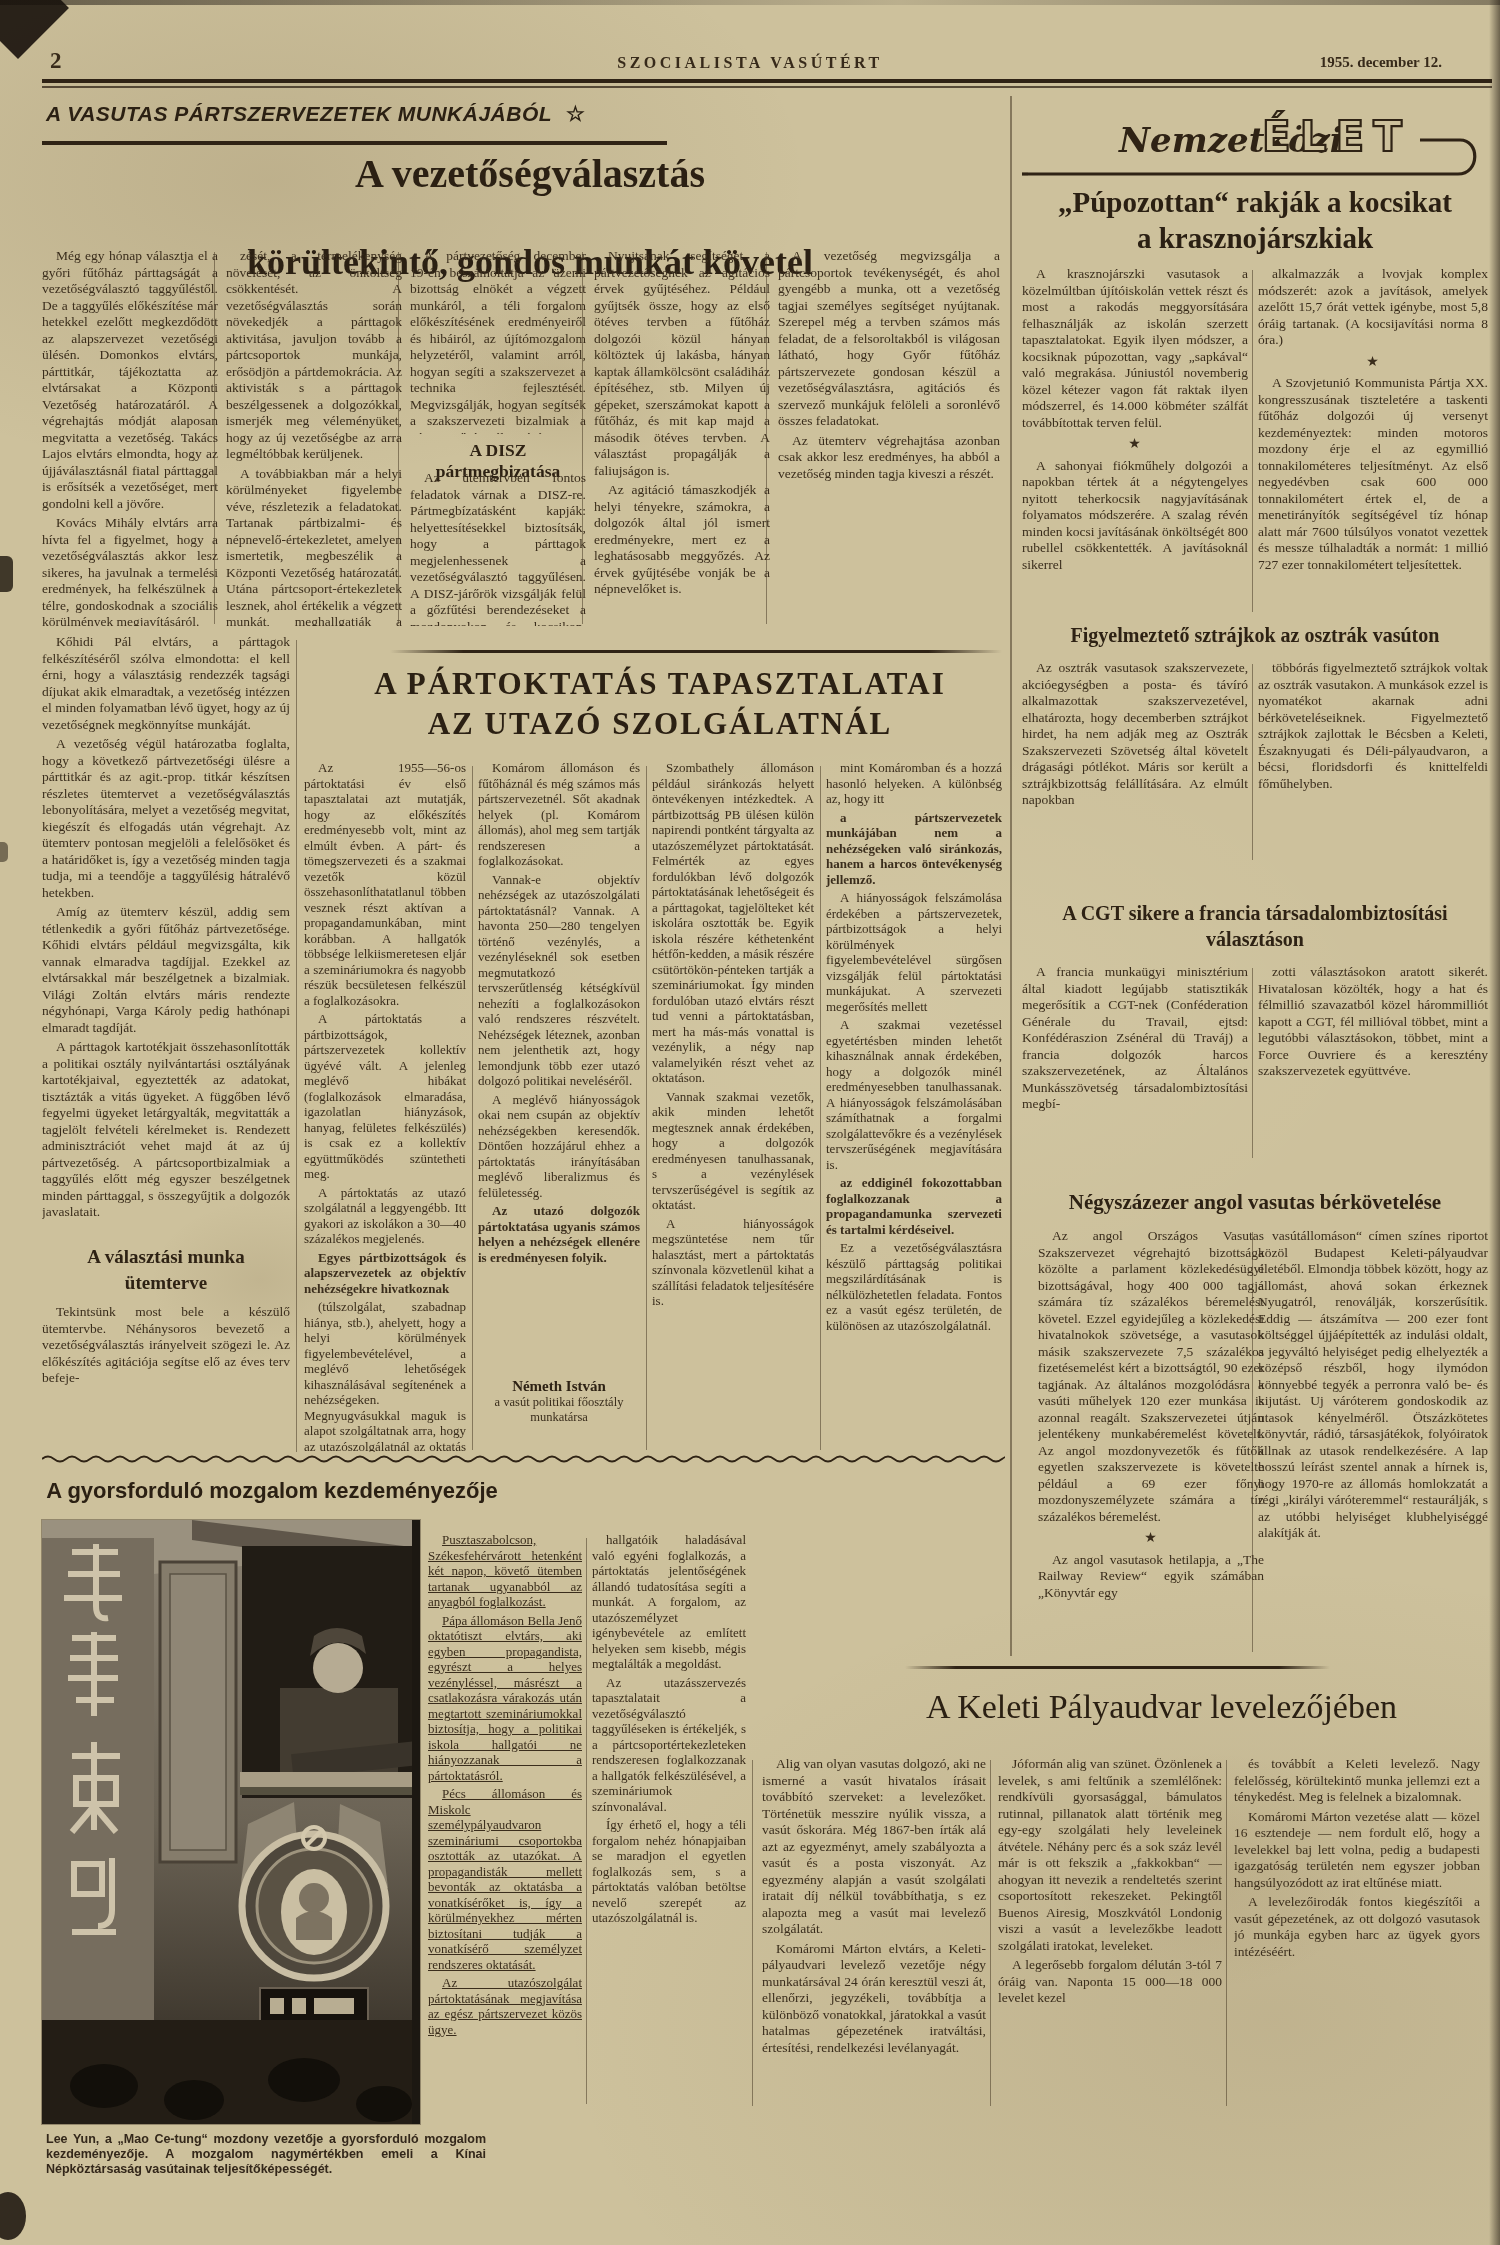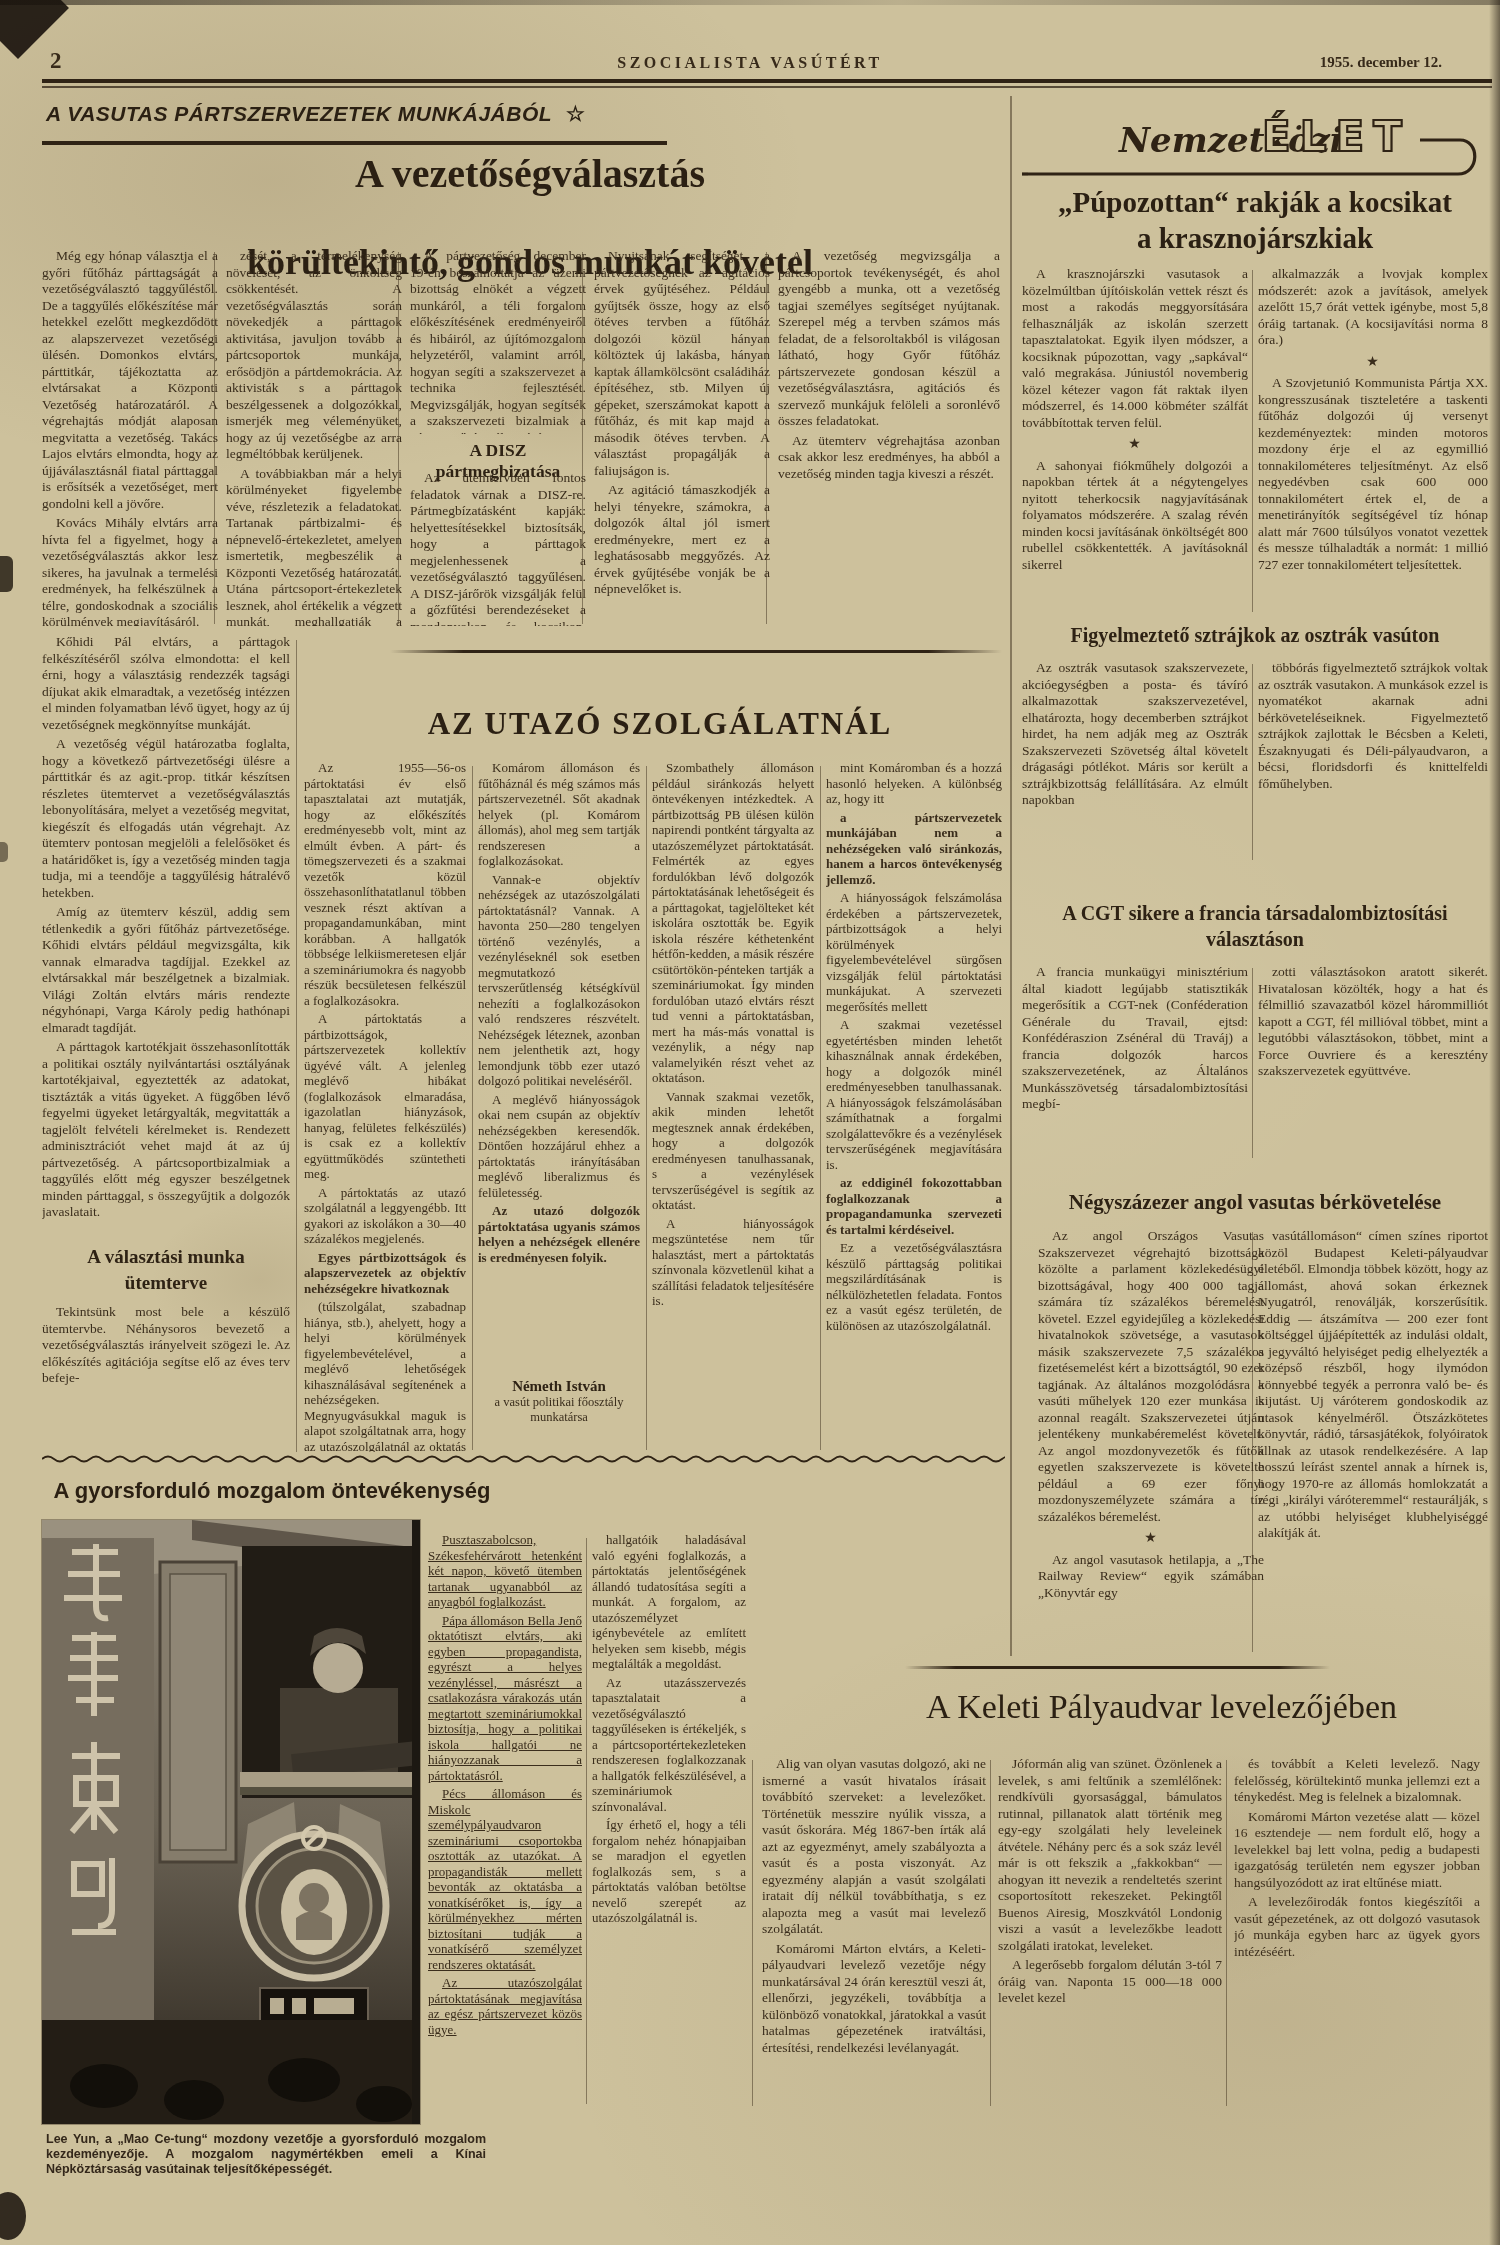--- a/index.html
+++ b/index.html
@@ -96,20 +96,21 @@
       <p class="para">A párttagok kartotékjait összehasonlították a politikai osztály nyilvántartási osztályának kartotékjaival, egyeztették az adatokat, tisztázták a vitás ügyeket. A függőben lévő fegyelmi ügyeket letárgyalták, megvitatták a tagjelölt felvételi kérelmeket is. Rendezett adminisztrációt vehet majd át az új pártvezetőség. A pártcsoportbizalmiak a taggyűlés előtt még egyszer beszélgetnek minden párttaggal, s összegyűjtik a dolgozók javaslatait.</p>
     </div>
   <div class="subhead" style="left:42px; width:248px; top:1246px; font-size:19px;">A választási munka</div>
   <div class="subhead" style="left:42px; width:248px; top:1272px; font-size:19px;">ütemterve</div>
   <div class="col" style="left:42px; top:1304px; width:248px; height:148px;">
       <p class="para">Tekintsünk most bele a készülő ütemtervbe. Néhánysoros bevezető a vezetőségválasztás irányelveit szögezi le. Az előkészítés agitációja segítse elő az éves terv befeje-</p>
     </div>
   <div class="vrule" style="left:296px; top:640px; height:812px;"></div>
 
   <div class="taper" style="left:390px; top:650px; width:612px;"></div>
+  <div class="headline" style="left:320px; width:680px; top:666px; font-size:31px; letter-spacing:2px;">A PÁRTOKTATÁS TAPASZTALATAI</div>
   <div class="headline" style="left:320px; width:680px; top:706px; font-size:31px; letter-spacing:2px;">AZ UTAZÓ SZOLGÁLATNÁL</div>
 
   <div class="col small" style="left:304px; top:760px; width:162px; height:692px;">
       <p class="para">Az 1955—56-os pártoktatási év első tapasztalatai azt mutatják, hogy az előkészítés eredményesebb volt, mint az elmúlt évben. A párt- és tömegszervezeti és a szakmai vezetők közül összehasonlíthatatlanul többen vesznek részt aktívan a propagandamunkában, mint korábban. A hallgatók többsége lelkiismeretesen eljár a szemináriumokra és nagyobb részük becsületesen felkészül a foglalkozásokra.</p>
       <p class="para">A pártoktatás a pártbizottságok, pártszervezetek kollektív ügyévé vált. A jelenleg meglévő hibákat (foglalkozások elmaradása, igazolatlan hiányzások, hanyag, felületes felkészülés) is csak ez a kollektív együttműködés szüntetheti meg.</p>
       <p class="para">A pártoktatás az utazó szolgálatnál a leggyengébb. Itt gyakori az iskolákon a 30—40 százalékos megjelenés.</p>
       <p class="para lead-bold">Egyes pártbizottságok és alapszervezetek az objektív nehézségekre hivatkoznak</p>
       <p class="para">(túlszolgálat, szabadnap hiánya, stb.), ahelyett, hogy a helyi körülmények figyelembevételével, a meglévő lehetőségek kihasználásával segítenének a nehézségeken. Megnyugvásukkal maguk is alapot szolgáltatnak arra, hogy az utazószolgálatnál az oktatás továbbra is fogyatékos maradjon. Ilyen tapasztalatok vannak a Hámán Kató fűtőháznál.</p>
     </div>
   <div class="col small" style="left:478px; top:760px; width:162px; height:600px;">
@@ -221,21 +222,21 @@
       <p class="para">A legerősebb forgalom délután 3-tól 7 óráig van. Naponta 15 000—18 000 levelet kezel</p>
     </div>
   <div class="col" style="left:1234px; top:1756px; width:246px; height:350px;">
       <p class="para">és továbbít a Keleti levelező. Nagy felelősség, körültekintő munka jellemzi ezt a ténykedést. Meg is felelnek a bizalomnak.</p>
       <p class="para">Komáromi Márton vezetése alatt — közel 16 esztendeje — nem fordult elő, hogy a levelekkel baj lett volna, pedig a budapesti igazgatóság területén nem egyszer jobban hangsúlyozódott az irat eltűnése miatt.</p>
       <p class="para">A levelezőirodák fontos kiegészítői a vasút gépezetének, az ott dolgozó vasutasok jó munkája egyben harc az ügyek gyors intézéséért.</p>
     </div>
   <div class="vrule" style="left:990px; top:1760px; height:346px;"></div>
   <div class="vrule" style="left:1226px; top:1760px; height:346px;"></div>
 
-  <div class="abs sans" style="left:42px; width:460px; top:1478px; font-size:22px; font-weight:bold; text-align:center; color:#2b2013;">A gyorsforduló mozgalom öntevékenység</div>
+  <div class="abs sans" style="left:42px; width:460px; top:1478px; font-size:22px; font-weight:bold; text-align:center; color:#2b2013;">A gyorsforduló mozgalom kezdeményezője</div>
 
   <div class="photo-box" style="left:42px; top:1520px; width:378px; height:604px;">
     <svg width="378" height="604" viewBox="0 0 378 604">
       <defs>
         <linearGradient id="pg" x1="0" y1="0" x2="0" y2="1">
           <stop offset="0" stop-color="#8d8474"></stop>
           <stop offset="0.5" stop-color="#6b6355"></stop>
           <stop offset="1" stop-color="#2a241c"></stop>
         </linearGradient>
       </defs>

